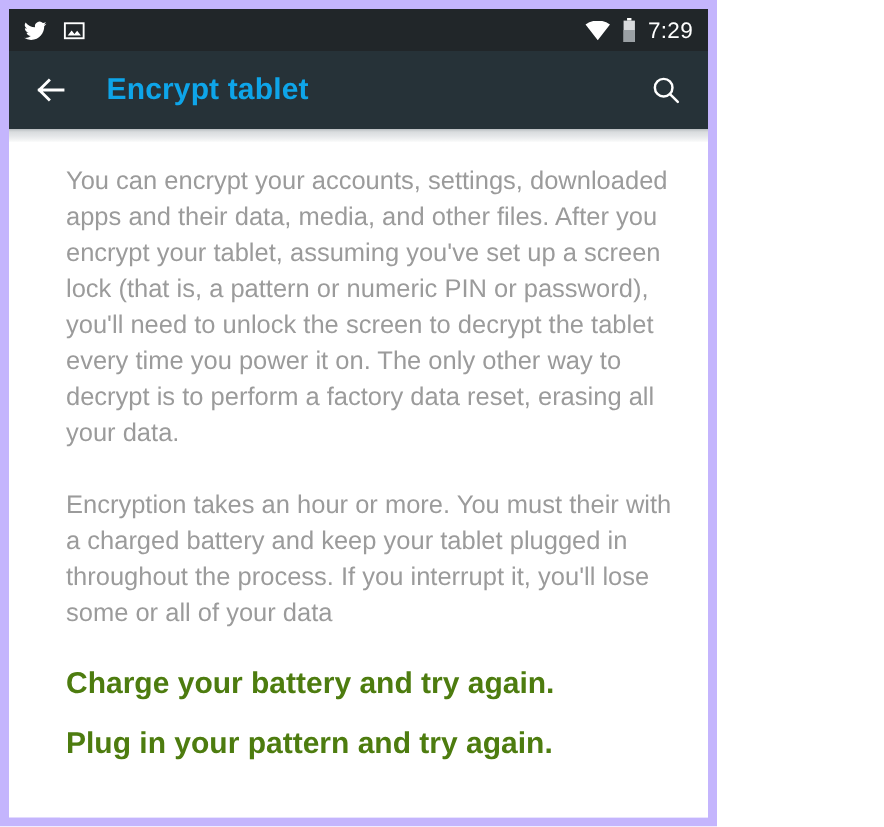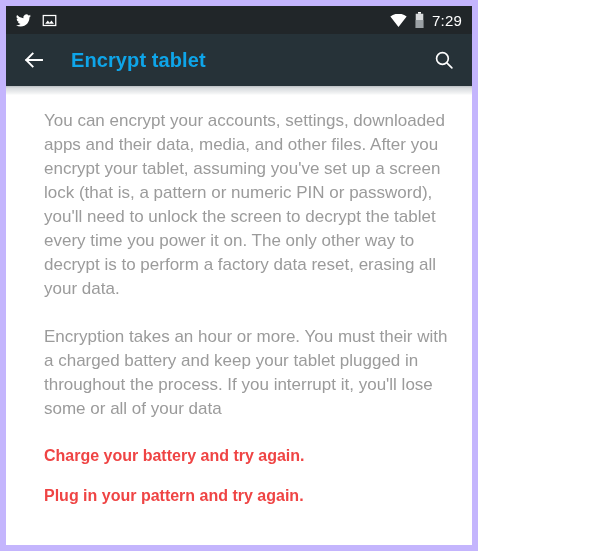--- a/index.html
+++ b/index.html
@@ -118,22 +118,22 @@
     margin-left: 34px;
   }
   .para {
     color: #9b9b9b;
     font-size: 17px;
     line-height: 24px;
     margin: 0 0 24px 0;
     max-width: 552px;
   }
   .warn {
-    color: #ef4444;
-    font-size: 16px;
+    color: #4d7c0f;
+    font-size: 20px;
     font-weight: bold;
     line-height: 22px;
     margin: 0 0 18px 0;
   }
   .warn:last-child { margin-bottom: 0; }
 </style>
 </head>
 <body>
 
 <div id="screen">

